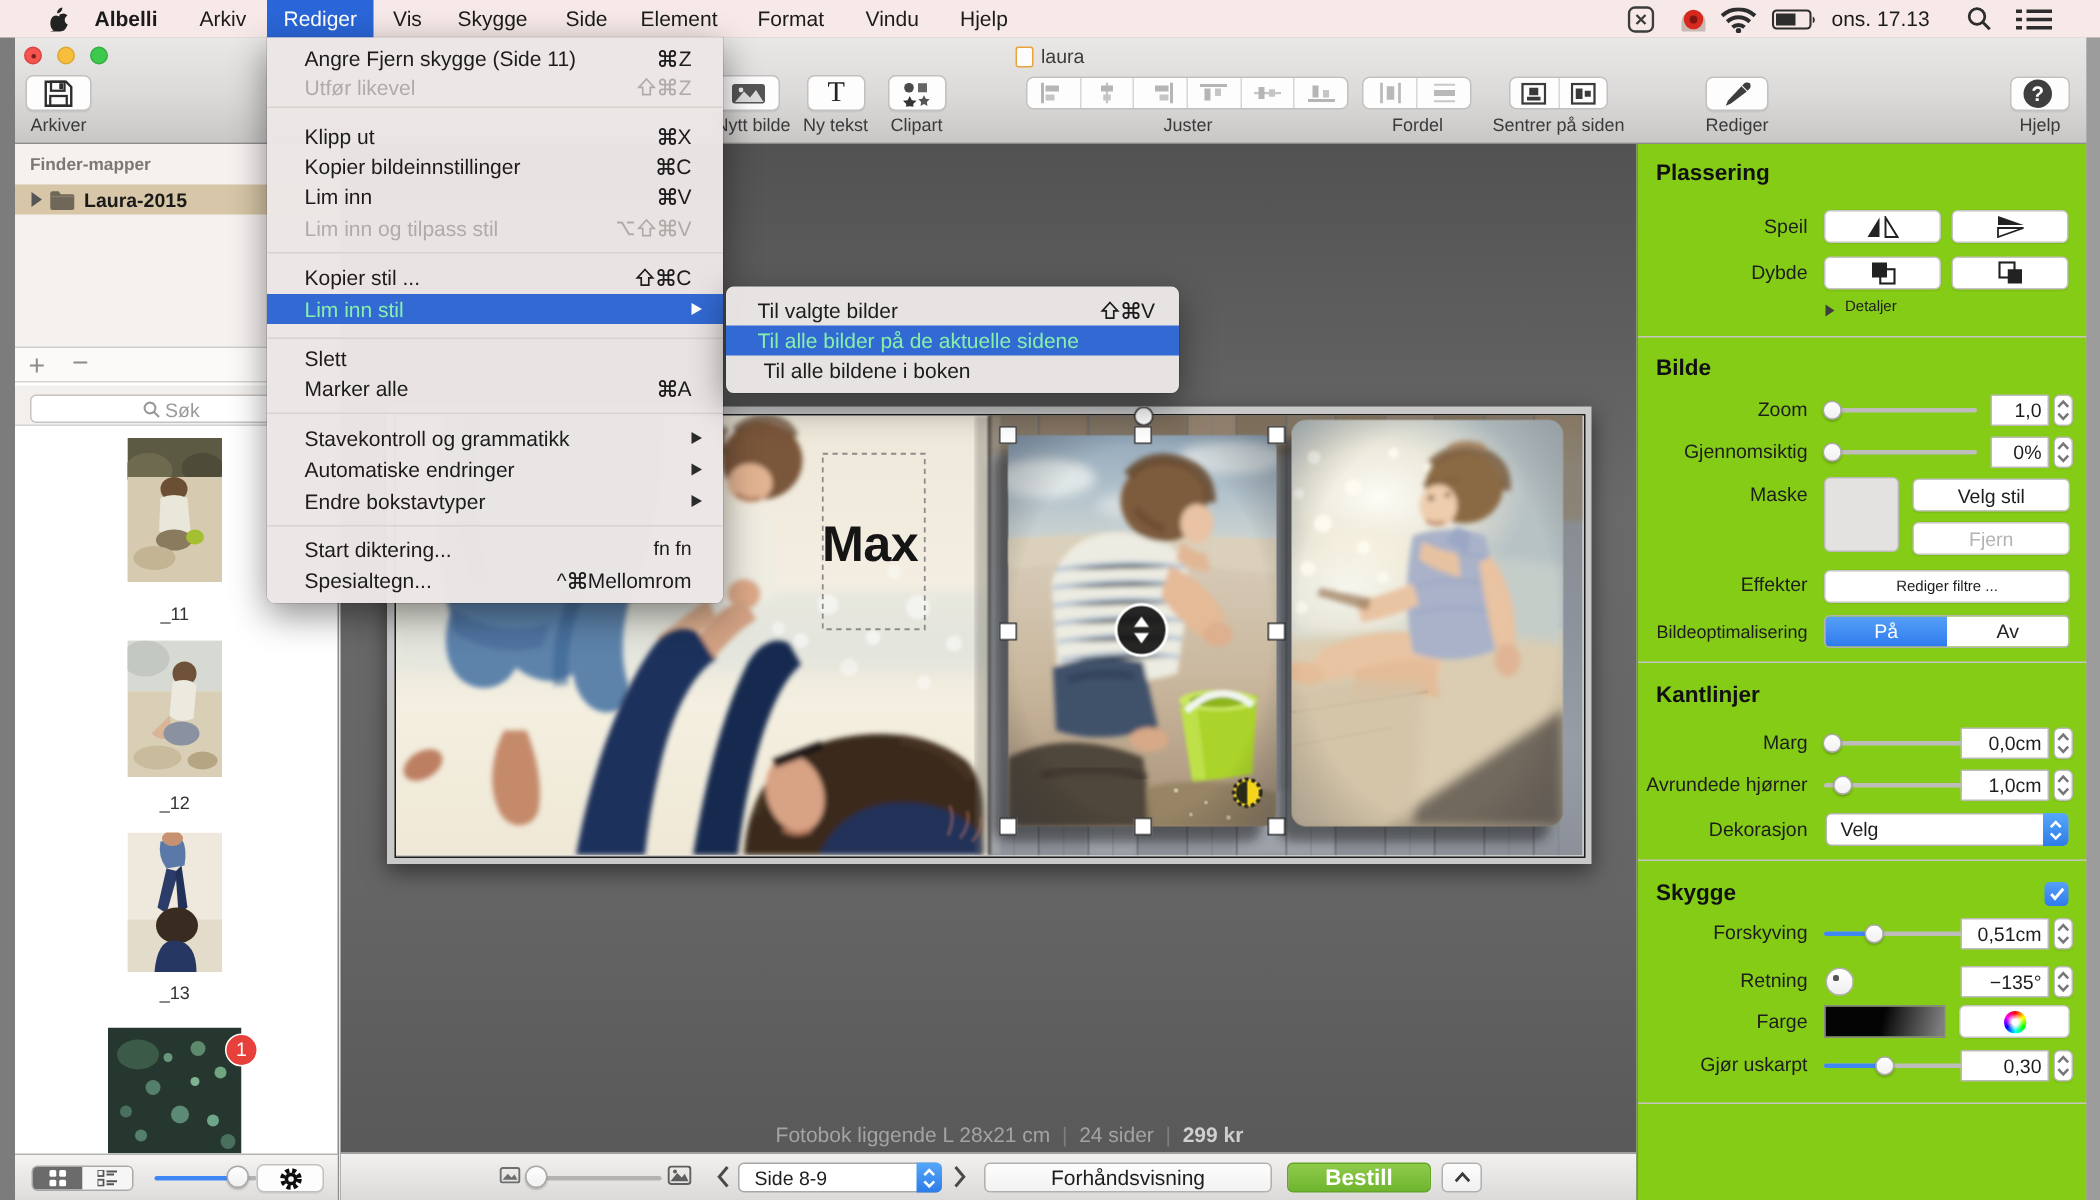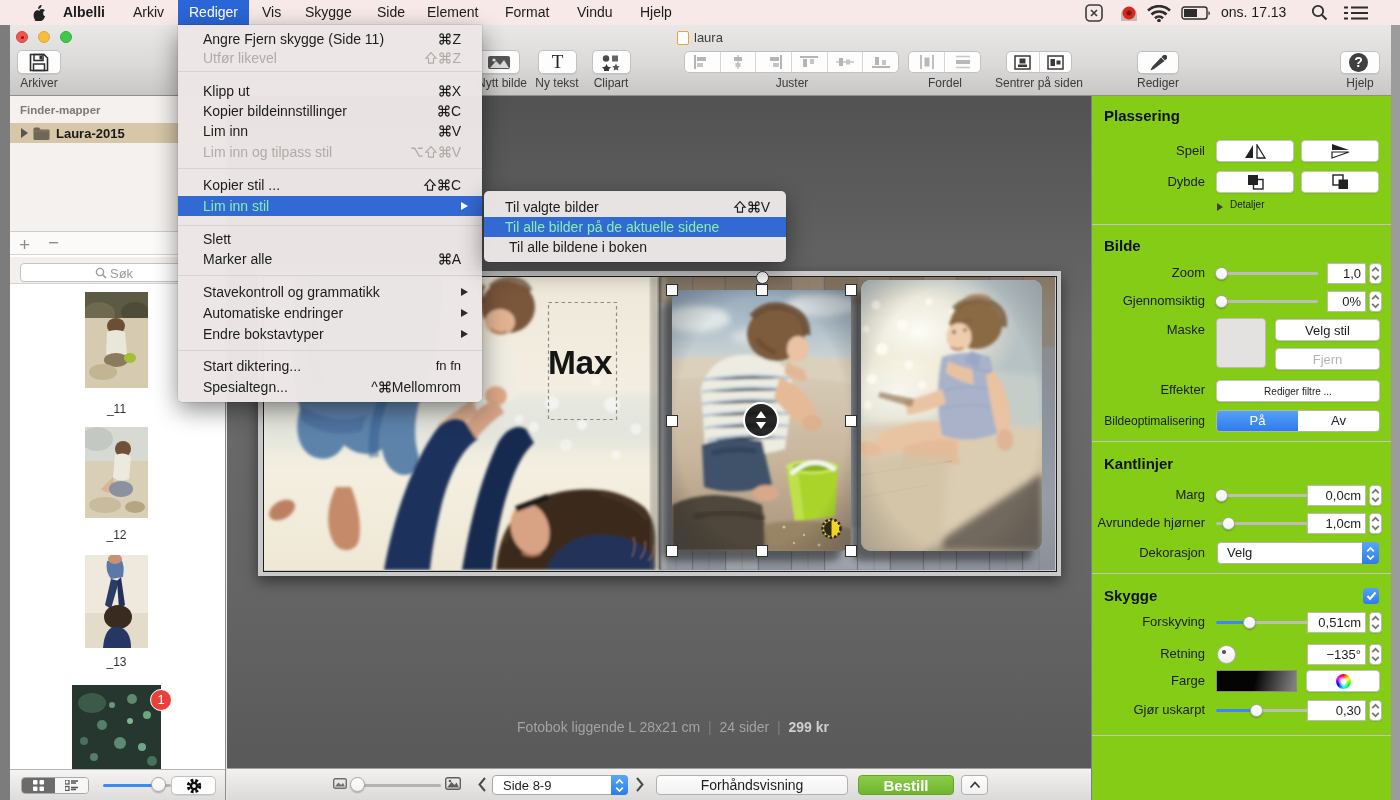--- a/index.html
+++ b/index.html
@@ -605,21 +605,21 @@
   <div class="handle" style="left:528.5px;top:449px"></div>
   <div class="handle" style="left:618px;top:449px"></div>
   <div class="ab" style="left:516px;top:306px;width:36px;height:36px;border-radius:50%;background:rgba(10,10,10,.88);border:2px solid #fff;z-index:13"></div>
   <div class="ab" style="left:528.5px;top:315px;width:0;height:0;border-left:5.5px solid transparent;border-right:5.5px solid transparent;border-bottom:7px solid #fff;z-index:14"></div>
   <div class="ab" style="left:528.5px;top:326px;width:0;height:0;border-left:5.5px solid transparent;border-right:5.5px solid transparent;border-top:7px solid #fff;z-index:14"></div>
   <svg class="ab" style="left:593px;top:421px;z-index:14" width="23" height="23" viewBox="0 0 23 23">
         <circle cx="11.5" cy="11.5" r="9" fill="#f4d41c" stroke="#2a2a1a" stroke-width="2.5" stroke-dasharray="2.5 2"></circle>
         <path d="M11.5 4 A7.5 7.5 0 0 0 11.5 19 Z" fill="#2a2a1a"></path>
       </svg>
 
-  <div class="ab" style="left:0;top:623px;width:892px;text-align:center;font-size:14px;color:#a3a3a3">Fotobok liggende L 28x21 cm&nbsp;&nbsp;<span style="color:#7e7e7e">|</span>&nbsp;&nbsp;24 sider&nbsp;&nbsp;<span style="color:#7e7e7e">|</span>&nbsp;&nbsp;<b style="color:#cfcfcf">299 kr</b></div>
+  <div class="ab" style="left:0;top:652px;width:892px;text-align:center;font-size:14px;color:#a3a3a3">Fotobok liggende L 28x21 cm&nbsp;&nbsp;<span style="color:#7e7e7e">|</span>&nbsp;&nbsp;24 sider&nbsp;&nbsp;<span style="color:#7e7e7e">|</span>&nbsp;&nbsp;<b style="color:#cfcfcf">299 kr</b></div>
 
   <div class="ab" style="left:0;top:672px;width:864px;height:32px;background:linear-gradient(#f2f1f0,#dbdad9);border-top:1px solid #9e9e9e"></div>
   <svg class="ab" style="left:106px;top:682px" width="14" height="11" viewBox="0 0 14 11">
         <rect x=".7" y=".7" width="12.6" height="9.6" rx="1.5" fill="none" stroke="#6e6e6e" stroke-width="1.4"></rect>
         <path d="M2 8.5 L5.5 4.5 L8 7 L10 5 L12 8.5 Z" fill="#6e6e6e"></path>
       </svg>
   <div class="ab" style="left:130px;top:688px;width:84px;height:3px;background:#b5b3b2;border-radius:2px"></div>
   <div class="ab knob" style="left:123px;top:681px;width:15px;height:15px"></div>
   <svg class="ab" style="left:218px;top:681px" width="16" height="13" viewBox="0 0 16 13">
         <rect x=".7" y=".7" width="14.6" height="11.6" rx="2" fill="none" stroke="#5e5e5e" stroke-width="1.4"></rect>

